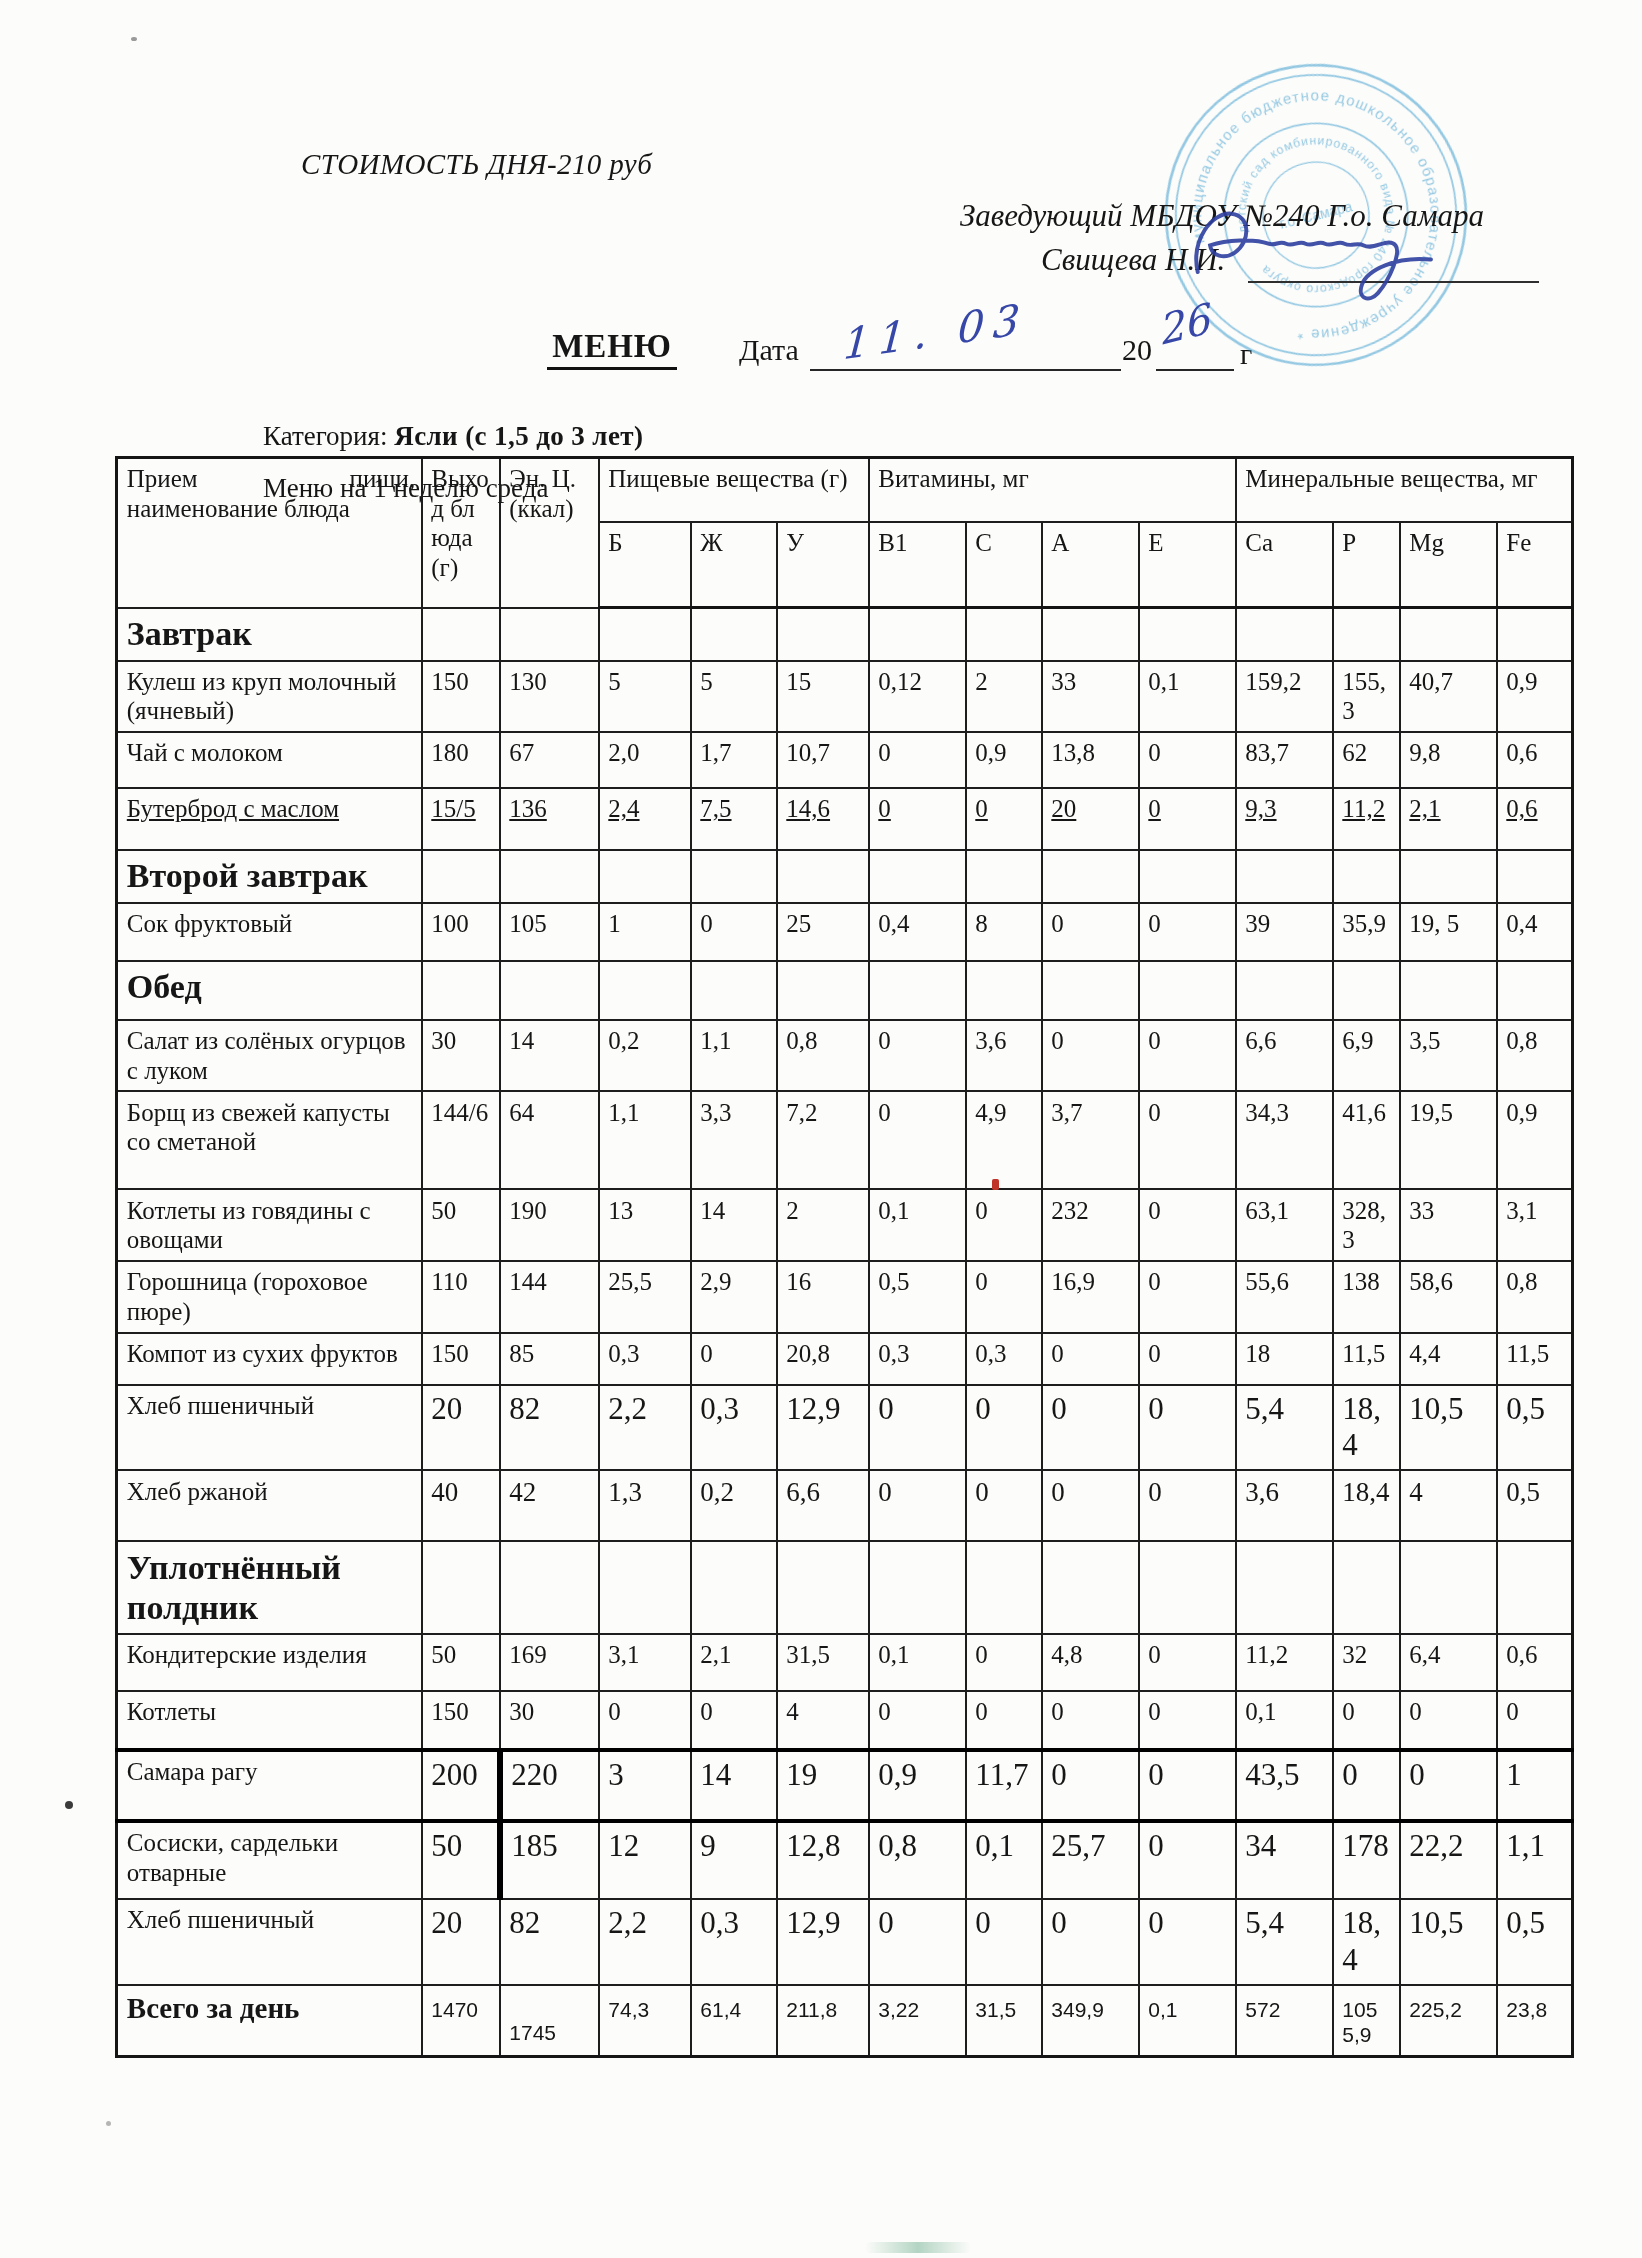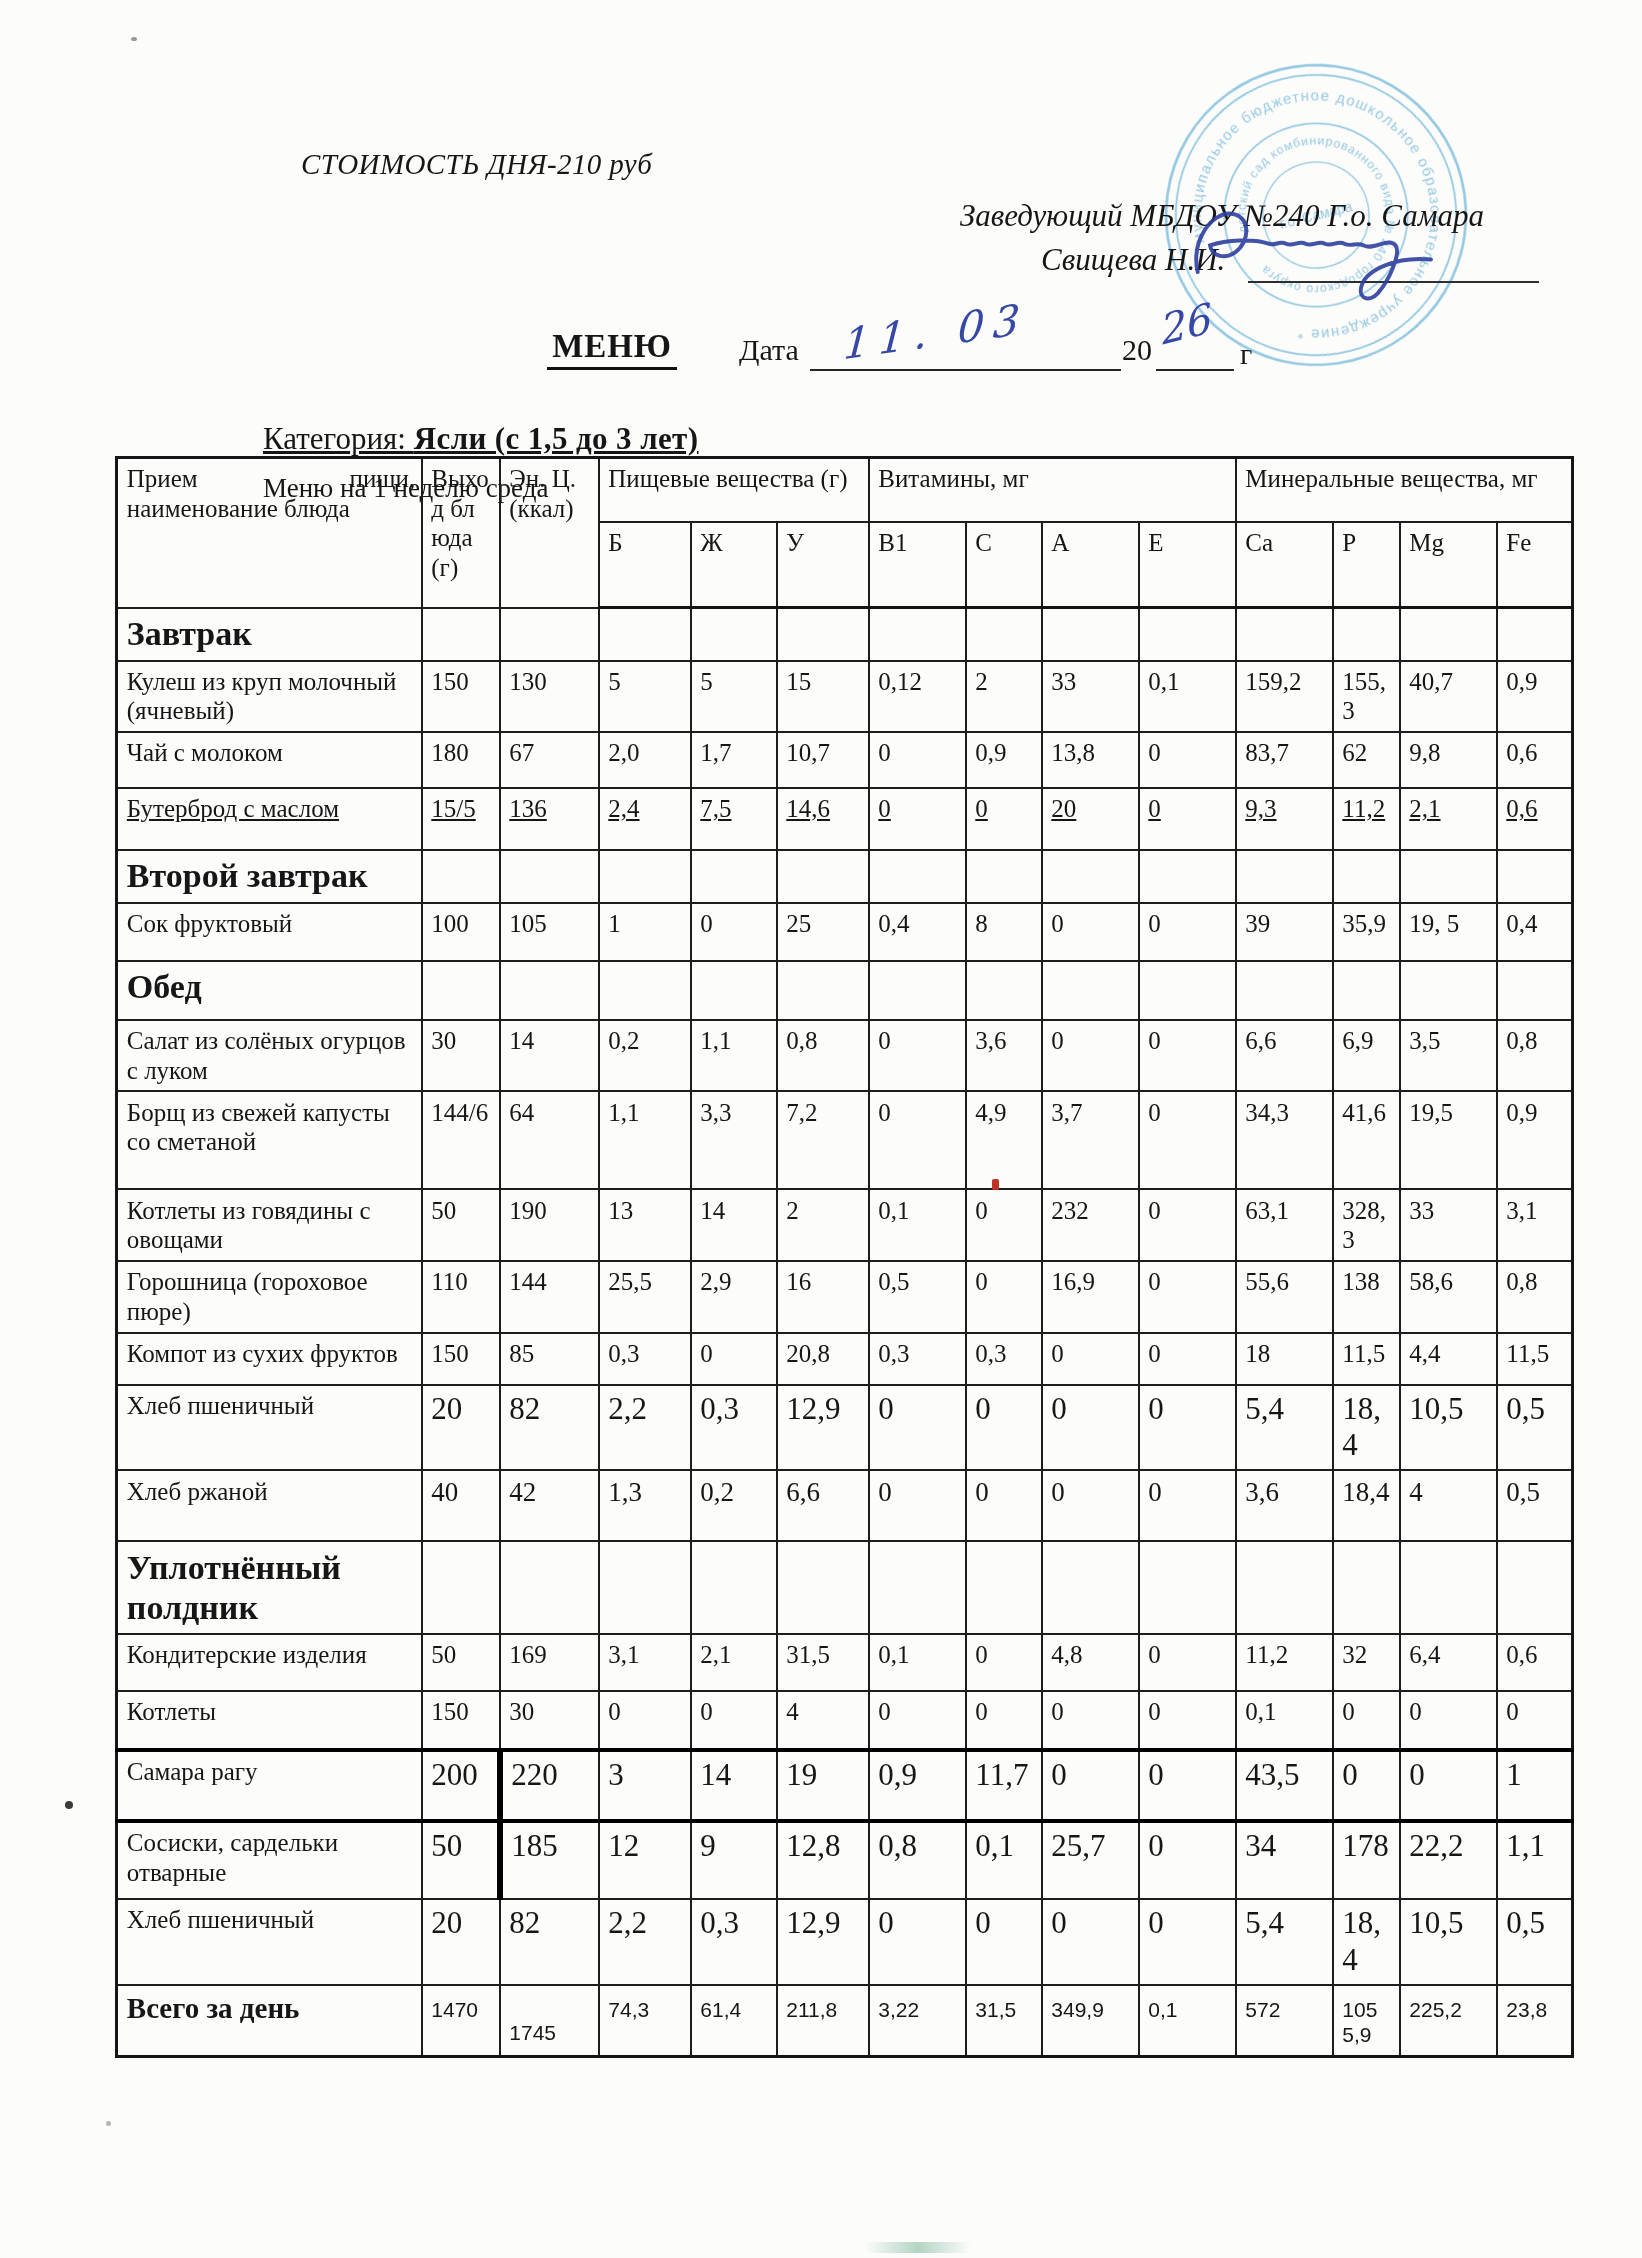--- a/index.html
+++ b/index.html
@@ -16,21 +16,21 @@
   .signature-svg{left:1173px; top:187px; z-index:4;}
   .menu-title{left:547px; top:328px; font-size:33px; font-weight:bold; border-bottom:3.5px solid #111; padding:0 5.3px 1.8px 5.3px; letter-spacing:0.9px;}
   .date-label{left:739px; top:333px; font-size:30px;}
   .date-line{left:810px; top:328px; width:311px; height:41px; border-bottom:2.6px solid #262626;}
   .year-prefix{left:1122px; top:333px; font-size:30px;}
   .year-line{left:1156px; top:328px; width:78px; height:41px; border-bottom:2.6px solid #262626;}
   .year-suffix{left:1240px; top:337px; font-size:30px;}
   .hand{font-family:"DejaVu Serif",serif; font-style:italic; color:#3647a8; display:inline-block;}
   .hand-date{left:843px; top:307px; font-size:42px; letter-spacing:8.8px; transform:rotate(-8deg) skewX(-12deg); z-index:4;}
   .hand-year{left:1161px; top:300px; font-size:41px; transform:rotate(-14deg) skewX(-10deg); z-index:4;}
-  .category-line{left:263px; top:421px; font-size:31px;text-decoration:underline;}
+  .category-line{left:263px; top:421px; font-size:27px;}
   .category-line b{letter-spacing:0.4px;}
   .week-line{left:263px; top:473px; font-size:27px;}
 
   .stamp{left:1152px; top:51px; z-index:1; opacity:.55; filter:blur(0.4px); transform:rotate(-14deg);}
 
   
   table.menu{position:absolute; left:115px; top:456px; width:1457px; border-collapse:collapse; table-layout:fixed; z-index:2;}
   table.menu th, table.menu td{
     border:2.6px solid #1d1d1d; vertical-align:top; padding:5.3px 5.3px 5.3px 8.8px;
     font-size:25px; line-height:1.18; font-weight:normal; text-align:left;

